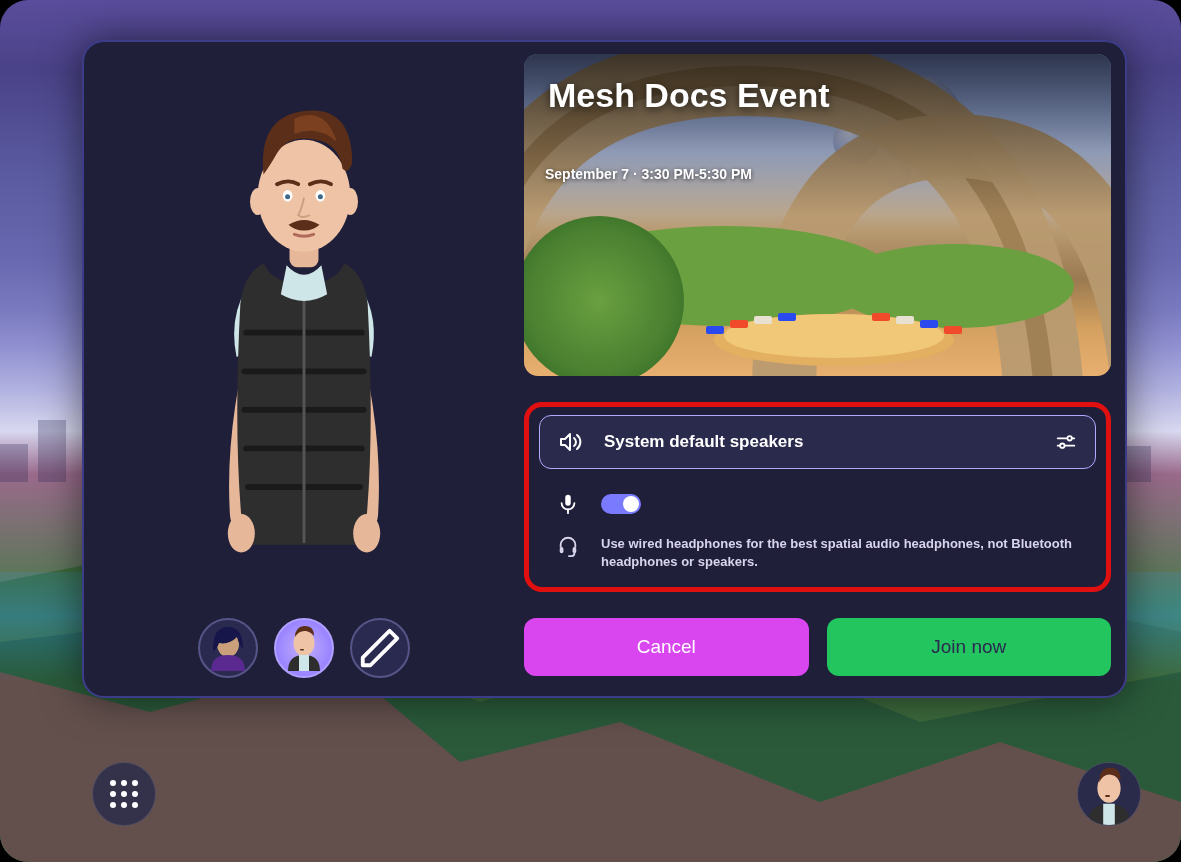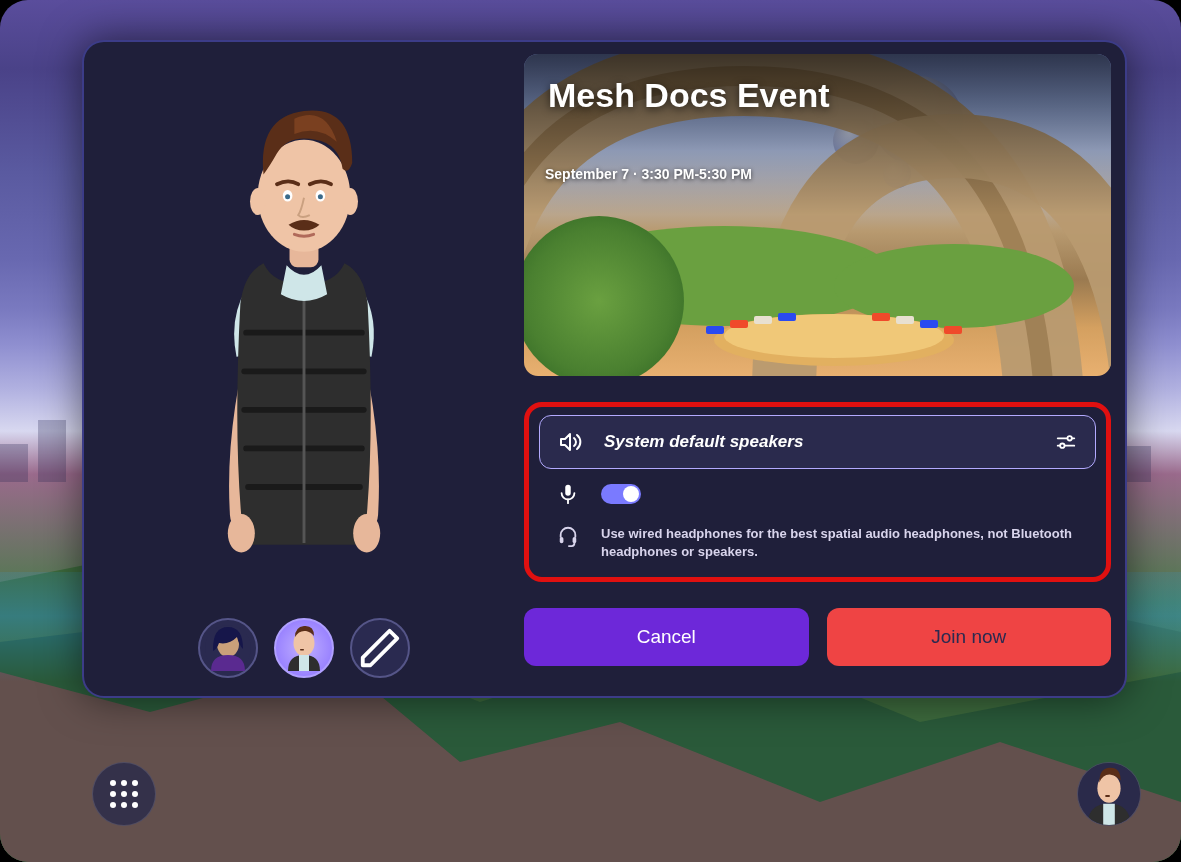--- a/index.html
+++ b/index.html
@@ -40,32 +40,32 @@
   .arch{position:absolute;left:-40px;bottom:-20px;width:700px;height:360px;}
   .bush{position:absolute;left:-10px;bottom:-10px;width:170px;height:170px;border-radius:50%;
     background:radial-gradient(circle,#6aa040 0%,#4a8030 60%,#2a6020 100%);filter:blur(.5px);}
   .stage{position:absolute;left:160px;bottom:10px;width:300px;height:72px;}
   .hero-shade{position:absolute;inset:0;background:linear-gradient(180deg,#000a 0%,#0000 50%);}
   .hero-title{position:absolute;left:24px;top:22px;color:#fff;font-size:34px;font-weight:600;text-shadow:0 2px 8px #000a;}
   .hero-sub{position:absolute;left:21px;top:68px;color:#fff;font-size:14px;font-weight:600;text-shadow:0 1px 4px #000a;margin-top:44px;}
   
   .audio-card{margin-top:14px;border:5px solid #e01010;border-radius:18px;padding:8px 10px;}
   .audio-row{display:flex;align-items:center;color:#fff;padding:14px 18px;border-radius:12px;gap:22px;}
-  .audio-row.first{border:1.5px solid #b3aaff;background:#2a2a4d;font-style:italic;}
+  .audio-row.first{border:1.5px solid #b3aaff;background:#2a2a4d;margin-bottom:10px;}
   .audio-label{flex:1;font-size:17px;font-weight:600;}
   .audio-hint{display:flex;align-items:flex-start;gap:22px;color:#d8d4ec;padding:6px 18px 8px;}
   .audio-hint .txt{flex:1;font-size:13px;font-weight:600;line-height:1.4;}
   .toggle{width:40px;height:20px;border-radius:10px;background:#7a7aff;position:relative;cursor:pointer;}
   .toggle::after{content:"";position:absolute;right:2px;top:2px;width:16px;height:16px;border-radius:50%;background:#fff;}
   .icon{display:flex;align-items:center;justify-content:center;color:#fff;}
   
   .btns{display:flex;gap:18px;margin-top:14px;}
   .btn{flex:1;height:58px;border-radius:12px;font-size:19px;font-weight:500;display:flex;align-items:center;justify-content:center;cursor:pointer;}
-  .btn.cancel{background:#6d28d9;color:#fff;}
-  .btn.join{background:#ef4444;color:#2a2a50;}
+  .btn.cancel{background:#d946ef;color:#fff;}
+  .btn.join{background:#22c55e;color:#2a2a50;}
   
   .corner{position:absolute;bottom:36px;width:64px;height:64px;border-radius:50%;background:#2a2a4ad0;border:1px solid #ffffff22;display:flex;align-items:center;justify-content:center;cursor:pointer;}
   .corner.left{left:92px;}
   .corner.right{right:40px;overflow:hidden;}
   .dots{display:grid;grid-template-columns:repeat(3,6px);gap:5px;}
   .dots span{width:6px;height:6px;background:#fff;border-radius:50%;}
   
   .terrain{position:absolute;inset:0;}
 </style>
 </head>

